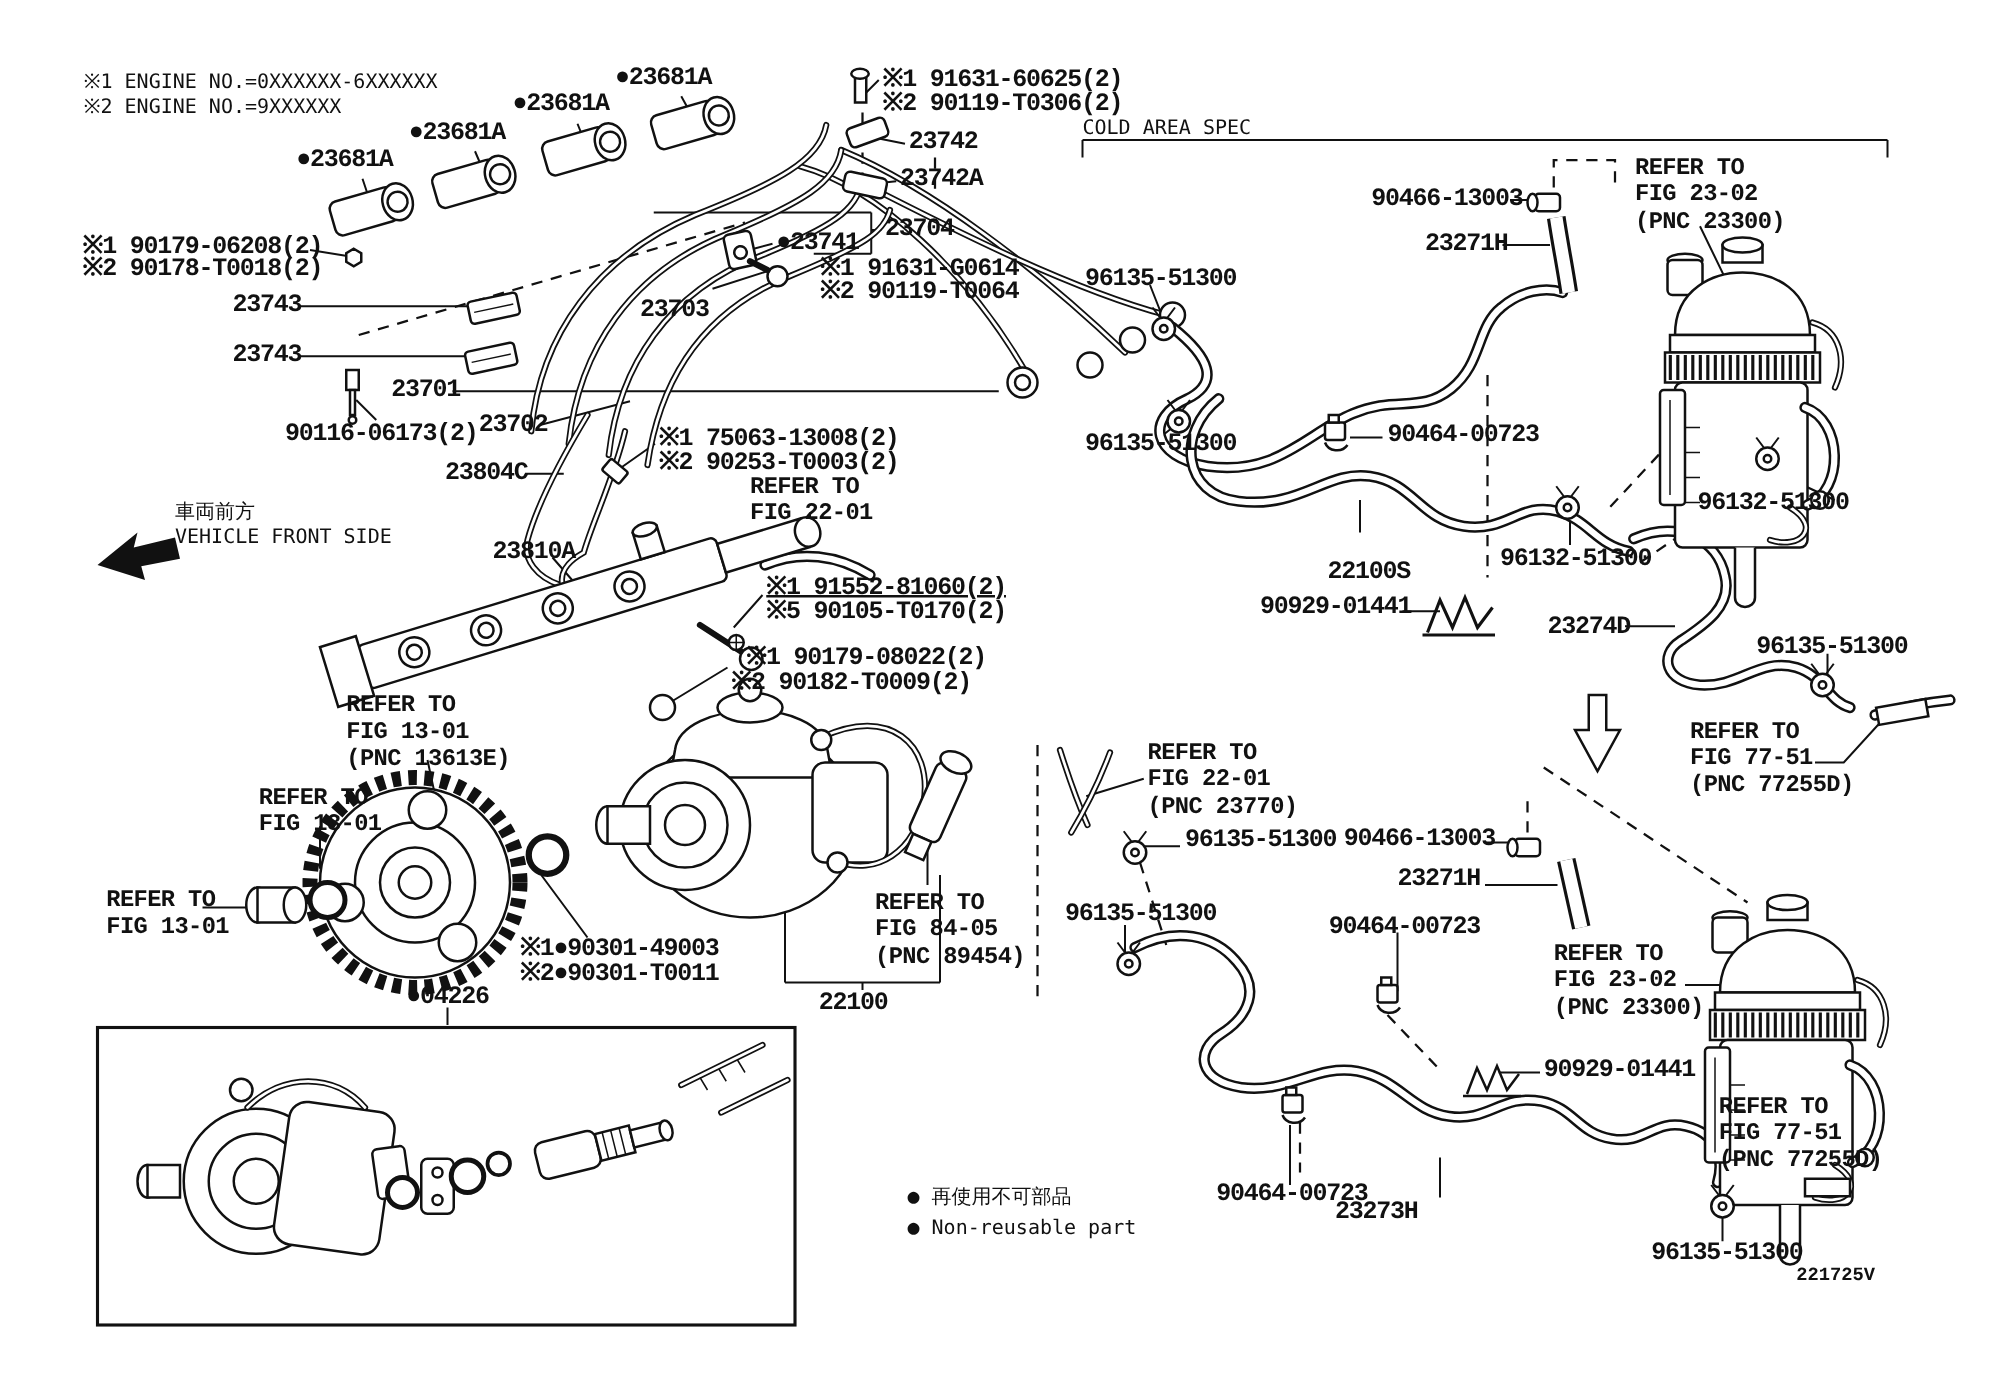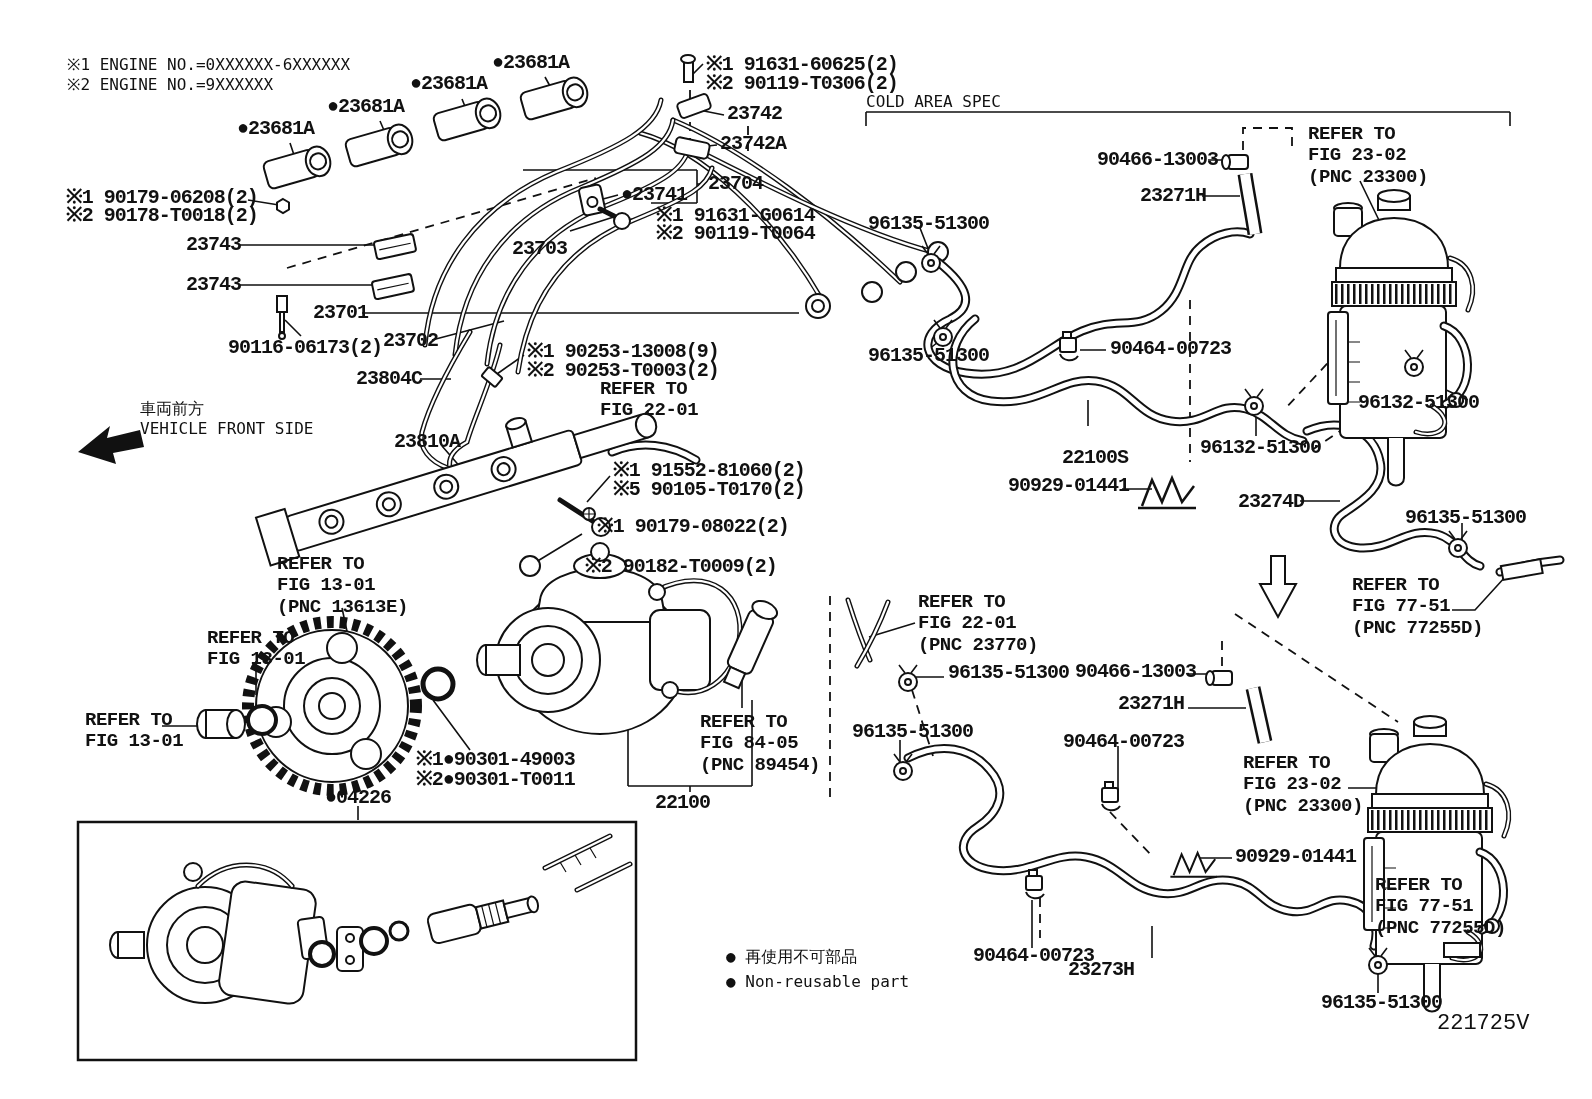--- a/index.html
+++ b/index.html
@@ -5,21 +5,21 @@
   html,body{margin:0;padding:0;background:#fff;}
   #stage{position:relative;width:1592px;height:1099px;background:#fff;overflow:hidden;
          font-family:"Liberation Mono","DejaVu Sans Mono",monospace;color:#111;}
   #art{position:absolute;left:0;top:0;}
   #labels{position:absolute;left:0;top:0;width:100%;height:100%;}
   .lbl{position:absolute;white-space:pre;line-height:1.0;font-weight:bold;
        font-size:20px;letter-spacing:-1px;color:#111;}
   .lbl.note{font-weight:normal;font-size:16px;letter-spacing:0;
             font-family:"DejaVu Sans Mono","Liberation Mono",monospace;}
   .lbl.refer{font-size:19px;line-height:1.12;letter-spacing:-0.5px;}
-  .lbl.doc{font-weight:normal;font-size:22px;letter-spacing:0;}
+  .lbl.doc{font-weight:bold;font-size:15px;letter-spacing:0;}
   
   .ln,.part,.tube-o{stroke:#111;fill:none;}
   .part{fill:#fff;stroke-width:2;}
   .ln{stroke-width:1.6;}
   .dash{stroke:#111;fill:none;stroke-width:1.8;stroke-dasharray:9 7;}
   .pipe-o{stroke:#111;stroke-width:5;fill:none;stroke-linecap:round;}
   .pipe-i{stroke:#fff;stroke-width:2.2;fill:none;stroke-linecap:round;}
   .hose-o{stroke:#111;stroke-width:9;fill:none;stroke-linecap:round;}
   .hose-i{stroke:#fff;stroke-width:5;fill:none;stroke-linecap:round;}
   .fat-o{stroke:#111;stroke-width:15;fill:none;stroke-linecap:butt;}
@@ -401,30 +401,30 @@
       <div class="lbl " style="left: 656px; top: 206px;">※1 91631-G0614</div>
       <div class="lbl " style="left: 656px; top: 224px;">※2 90119-T0064</div>
       <div class="lbl " style="left: 512px; top: 222px; margin-top: 17px;">23703</div>
       <div class="lbl " style="left: 66px; top: 188px;">※1 90179-06208(2)</div>
       <div class="lbl " style="left: 66px; top: 206px;">※2 90178-T0018(2)</div>
       <div class="lbl " style="left: 186px; top: 235px;">23743</div>
       <div class="lbl " style="left: 186px; top: 275px;">23743</div>
       <div class="lbl " style="left: 313px; top: 303px;">23701</div>
       <div class="lbl " style="left: 228px; top: 338px;">90116-06173(2)</div>
       <div class="lbl " style="left: 383px; top: 331px;">23702</div>
-      <div class="lbl " style="left: 527px; top: 342px;">※1 90253-13008(9)</div>
+      <div class="lbl " style="left: 527px; top: 342px;">※1 75063-13008(2)</div>
       <div class="lbl " style="left: 527px; top: 361px;">※2 90253-T0003(2)</div>
       <div class="lbl refer" style="left: 600px; top: 379px;">REFER TO
 FIG 22-01</div>
       <div class="lbl " style="left: 356px; top: 369px;">23804C</div>
       <div class="lbl " style="left: 394px; top: 432px;">23810A</div>
-      <div class="lbl " style="left: 613px; top: 461px;">※1 91552-81060(2)</div>
+      <div class="lbl " style="left: 613px; top: 461px; text-decoration: underline;">※1 91552-81060(2)</div>
       <div class="lbl " style="left: 613px; top: 480px;">※5 90105-T0170(2)</div>
       <div class="lbl " style="left: 585px; top: 517px; margin-left: 12px;">※1 90179-08022(2)</div>
-      <div class="lbl " style="left: 585px; top: 537px; margin-top: 20px;">※2 90182-T0009(2)</div>
+      <div class="lbl " style="left: 585px; top: 537px;">※2 90182-T0009(2)</div>
       <div class="lbl note" style="left: 140px; top: 401px;">車両前方</div>
       <div class="lbl note" style="left: 140px; top: 421px;">VEHICLE FRONT SIDE</div>
       <div class="lbl refer" style="left: 277px; top: 554px;">REFER TO
 FIG 13-01
 (PNC 13613E)</div>
       <div class="lbl refer" style="left: 207px; top: 628px;">REFER TO
 FIG 13-01</div>
       <div class="lbl refer" style="left: 85px; top: 710px;">REFER TO
 FIG 13-01</div>
       <div class="lbl " style="left: 416px; top: 750px;">※1●90301-49003</div>

